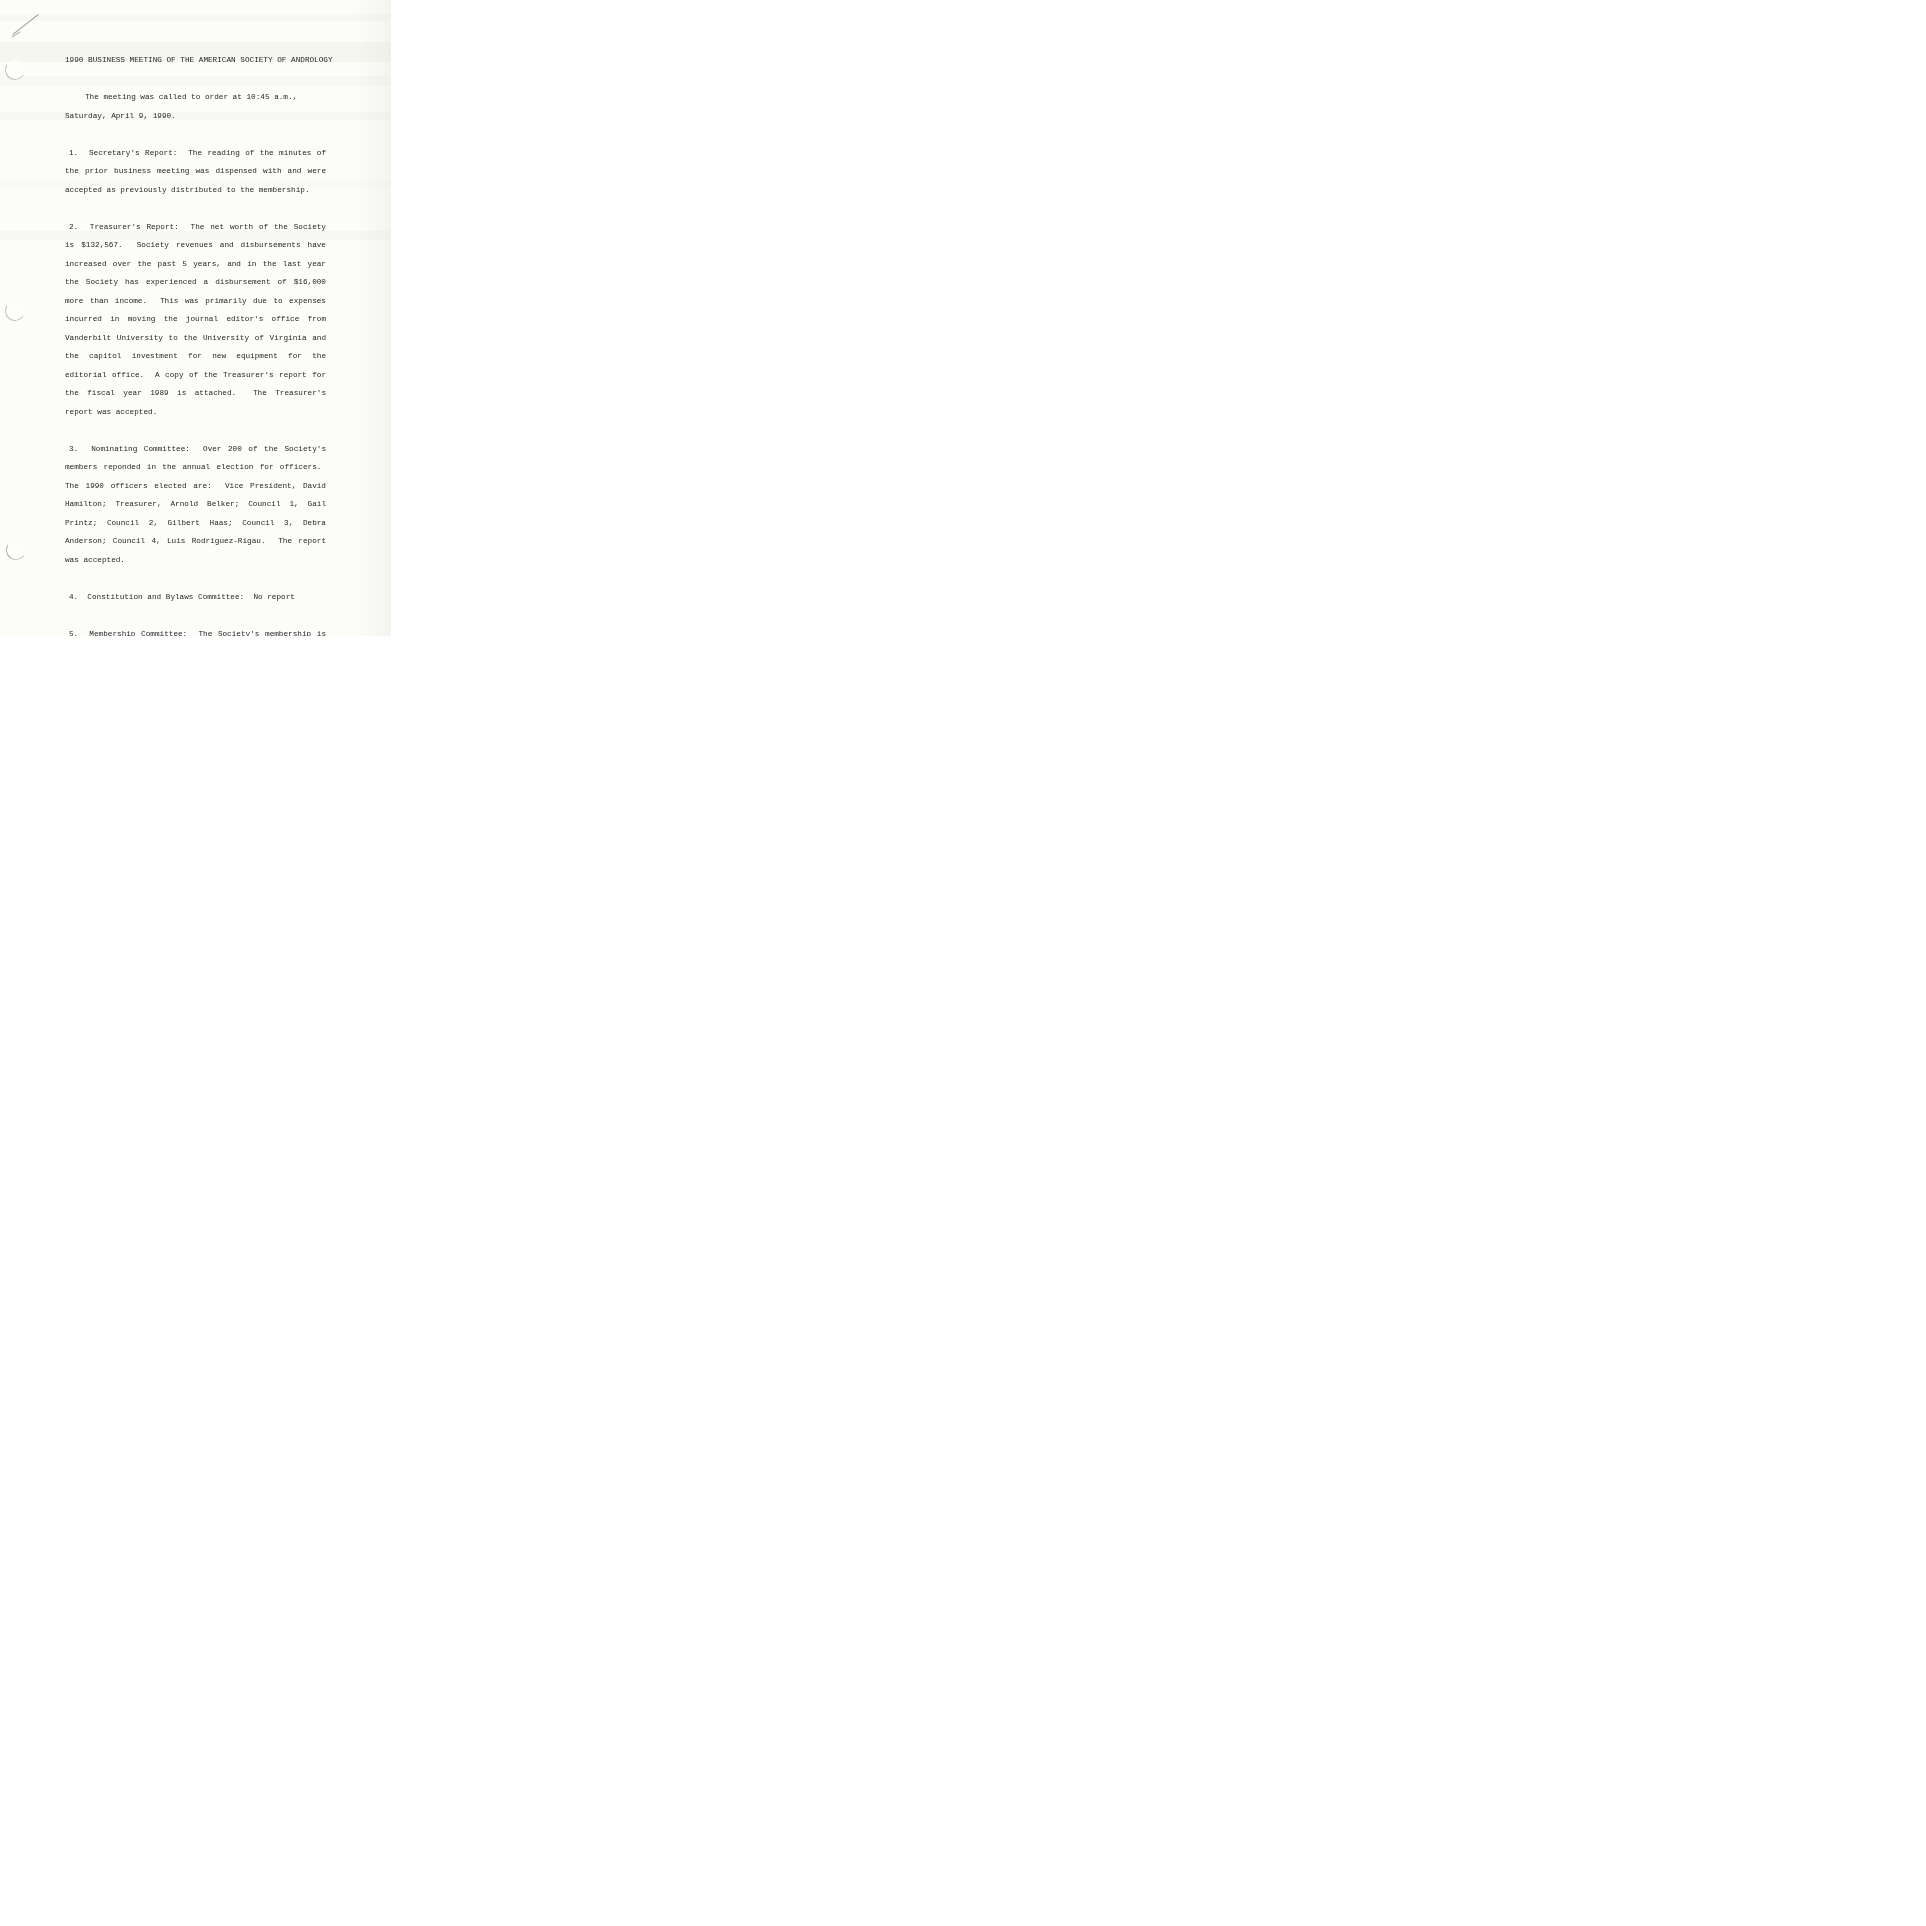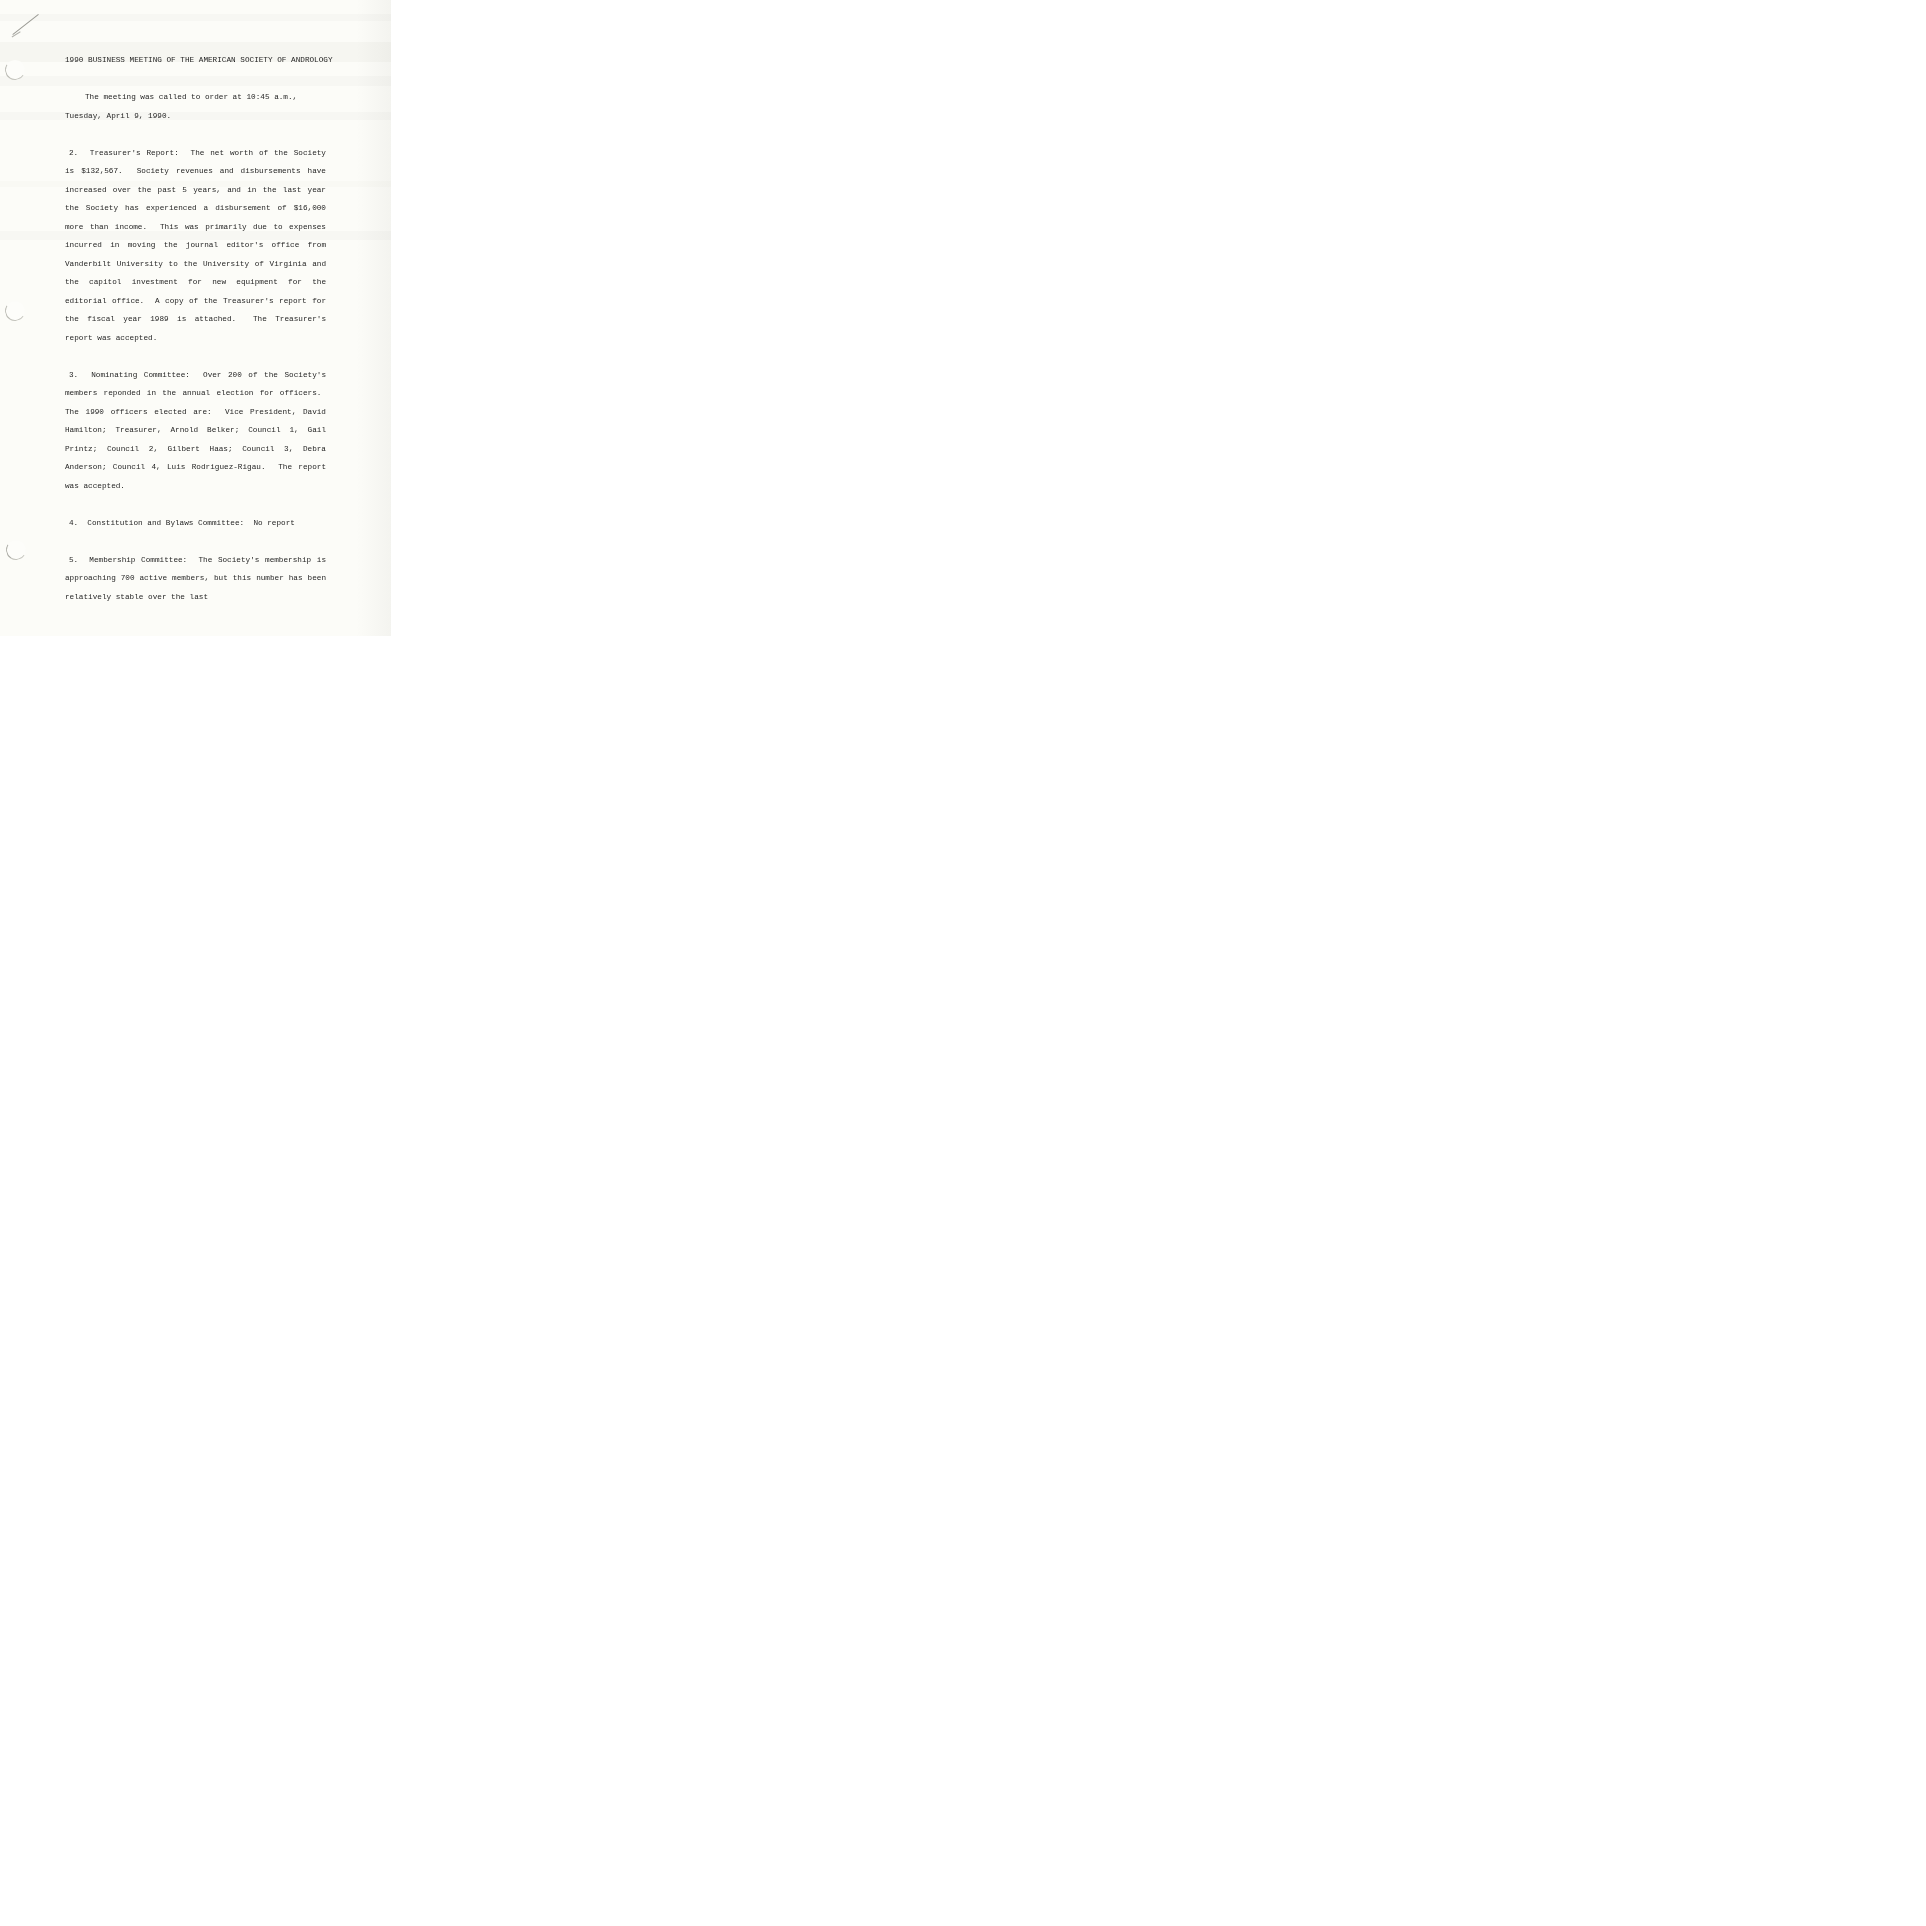--- a/index.html
+++ b/index.html
@@ -118,22 +118,23 @@
 
   <div class="corner-mark"></div>
 
   <div class="hole h1"></div>
   <div class="hole h2"></div>
   <div class="hole h3"></div>
 
   <div class="content">
     <h1 class="title">1990 BUSINESS MEETING OF THE AMERICAN SOCIETY OF ANDROLOGY</h1>
 
-    <p class="intro">The meeting was called to order at 10:45 a.m., Tuesday, April 9, 1990.</p>
+    <p class="intro">The meeting was called to order at 10:45 a.m., Saturday, April 9, 1990.</p>
 
+    <p class="para">1.&nbsp; Secretary's Report:&nbsp; The reading of the minutes of the prior business meeting was dispensed with and were accepted as previously distributed to the membership.</p>
 
     <p class="para">2.&nbsp; Treasurer's Report:&nbsp; The net worth of the Society is $132,567.&nbsp; Society revenues and disbursements have increased over the past 5 years, and in the last year the Society has experienced a disbursement of $16,000 more than income.&nbsp; This was primarily due to expenses incurred in moving the journal editor's office from Vanderbilt University to the University of Virginia and the capitol investment for new equipment for the editorial office.&nbsp; A copy of the Treasurer's report for the fiscal year 1989 is attached.&nbsp; The Treasurer's report was accepted.</p>
 
     <p class="para">3.&nbsp; Nominating Committee:&nbsp; Over 200 of the Society's members reponded in the annual election for officers.&nbsp; The 1990 officers elected are:&nbsp; Vice President, David Hamilton; Treasurer, Arnold Belker; Council 1, Gail Printz; Council 2, Gilbert Haas; Council 3, Debra Anderson; Council 4, Luis Rodriguez-Rigau.&nbsp; The report was accepted.</p>
 
     <p class="para">4.&nbsp; Constitution and Bylaws Committee:&nbsp; No report</p>
 
     <p class="para">5.&nbsp; Membership Committee:&nbsp; The Society's membership is approaching 700 active members, but this number has been relatively stable over the last</p>
   </div>
 

